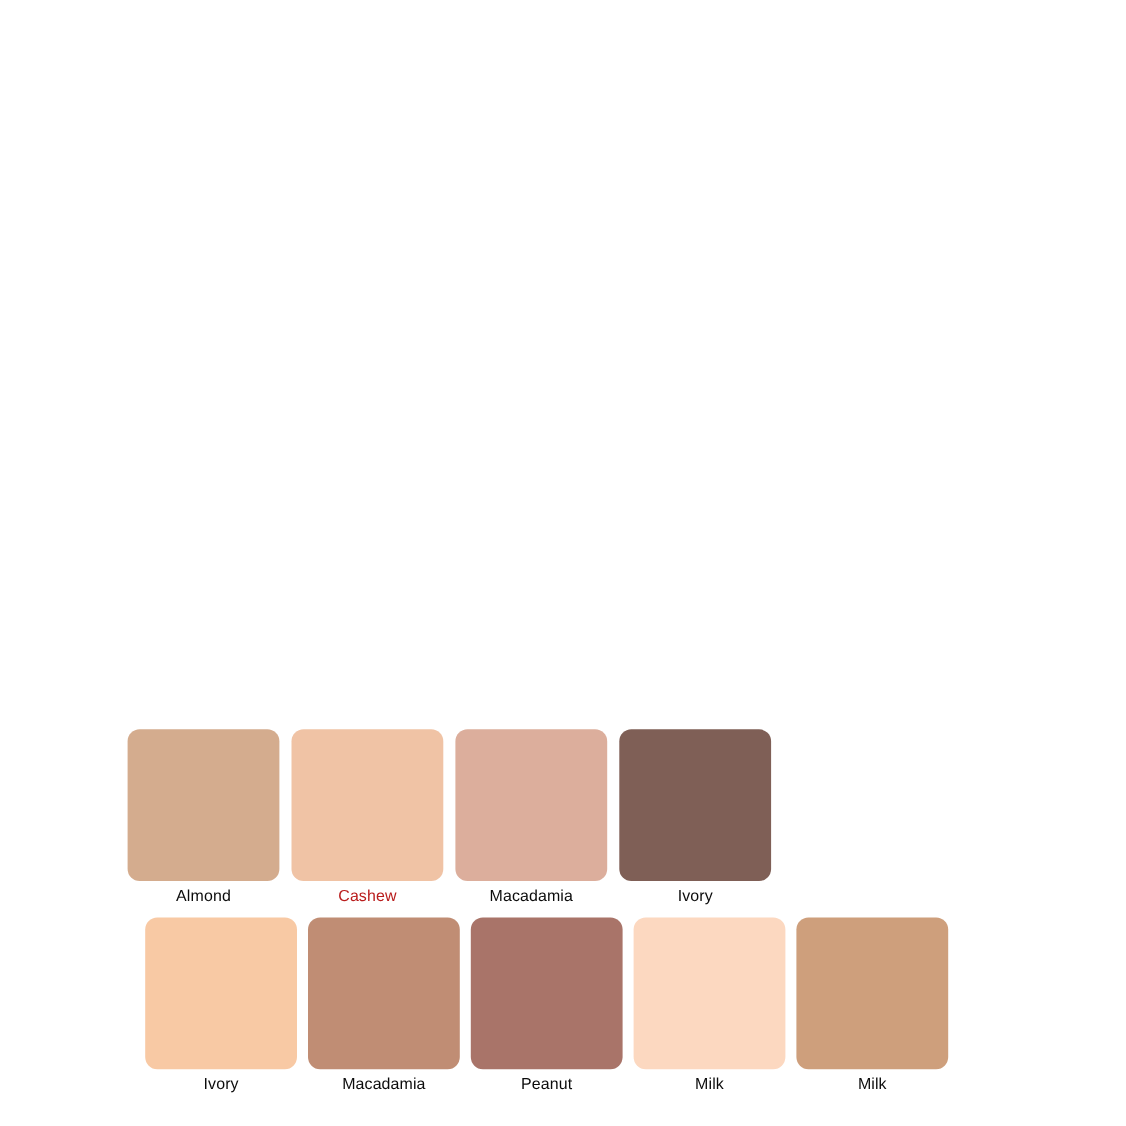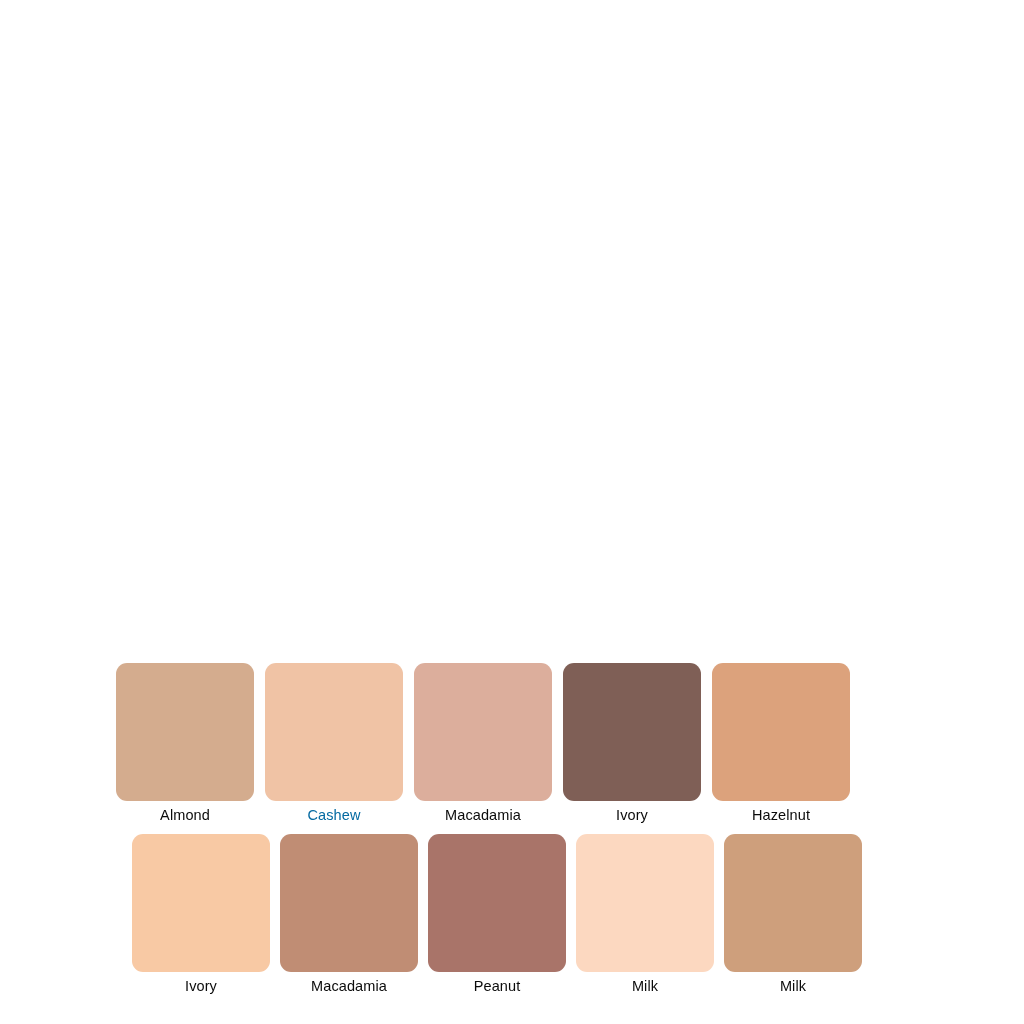--- a/index.html
+++ b/index.html
@@ -91,38 +91,34 @@
 
     <div class="swatch-row row-1">
 
       <div class="swatch-cell">
         <div class="swatch-chip" style="background-color: rgb(212, 172, 142);"></div>
         <div class="swatch-label" style="color: rgb(11, 11, 11);">Almond</div>
       </div>
 
       <div class="swatch-cell">
         <div class="swatch-chip" style="background-color: rgb(240, 195, 165);"></div>
-        <div class="swatch-label" style="color: #0369a1;">Cashew</div>
+        <div class="swatch-label" style="color: #b91c1c;">Cashew</div>
       </div>
 
       <div class="swatch-cell">
         <div class="swatch-chip" style="background-color: rgb(220, 174, 156);"></div>
         <div class="swatch-label" style="color: rgb(11, 11, 11);">Macadamia</div>
       </div>
 
 
       <div class="swatch-cell">
         <div class="swatch-chip" style="background-color: rgb(127, 95, 86);"></div>
         <div class="swatch-label" style="color: rgb(11, 11, 11);">Ivory</div>
       </div>
 
-      <div class="swatch-cell">
-        <div class="swatch-chip" style="background-color: rgb(220, 162, 124);"></div>
-        <div class="swatch-label" style="color: rgb(11, 11, 11);">Hazelnut</div>
-      </div>
 
     </div>
 
     <div class="swatch-row row-2">
 
       <div class="swatch-cell">
         <div class="swatch-chip" style="background-color: rgb(248, 201, 164);"></div>
         <div class="swatch-label" style="color: rgb(11, 11, 11);">Ivory</div>
       </div>
 

